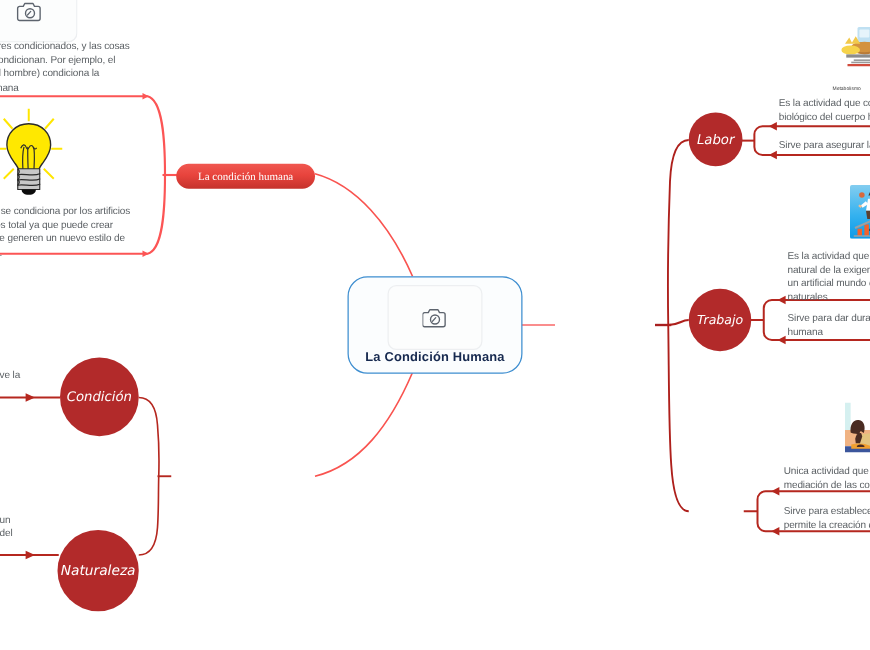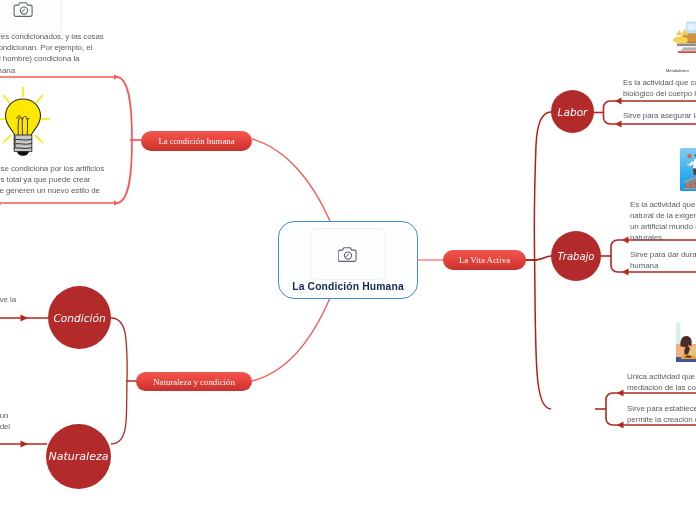--- a/index.html
+++ b/index.html
@@ -210,26 +210,20 @@
 nuevos artificios que generen un nuevo estilo de
 vida en la sociedad.</div>
   <div class="txt" style="left:-59px;top:294px;">Esta actividad sirve la</div>
   <div class="txt" style="left:-109px;top:410px;">Es un elemento que constituye un
 aspecto permanente de la vida del
 hombre</div>
 
   <div class="pill" style="left:141px;top:131px;width:111px;height:20px;">
     <span>La condición humana</span>
   </div>
-  <div class="pill" style="left:136px;top:372px;width:116px;height:19px;">
-    <span>Naturaleza y condición</span>
-  </div>
-  <div class="pill" style="left:443px;top:250px;width:83px;height:20px;">
-    <span>La Vita Activa</span>
-  </div>
 
   <div class="circ" style="left:551px;top:90px;width:43px;height:43px;font-size:10.6px;">
     <span>Labor</span>
   </div>
   <div class="circ" style="left:551px;top:231px;width:50px;height:50px;font-size:10px;">
     <span>Trabajo</span>
   </div>
   <div class="circ" style="left:48px;top:286px;width:63px;height:63px;font-size:10.6px;text-align:right;">
     <span>Condición</span>
   </div>

